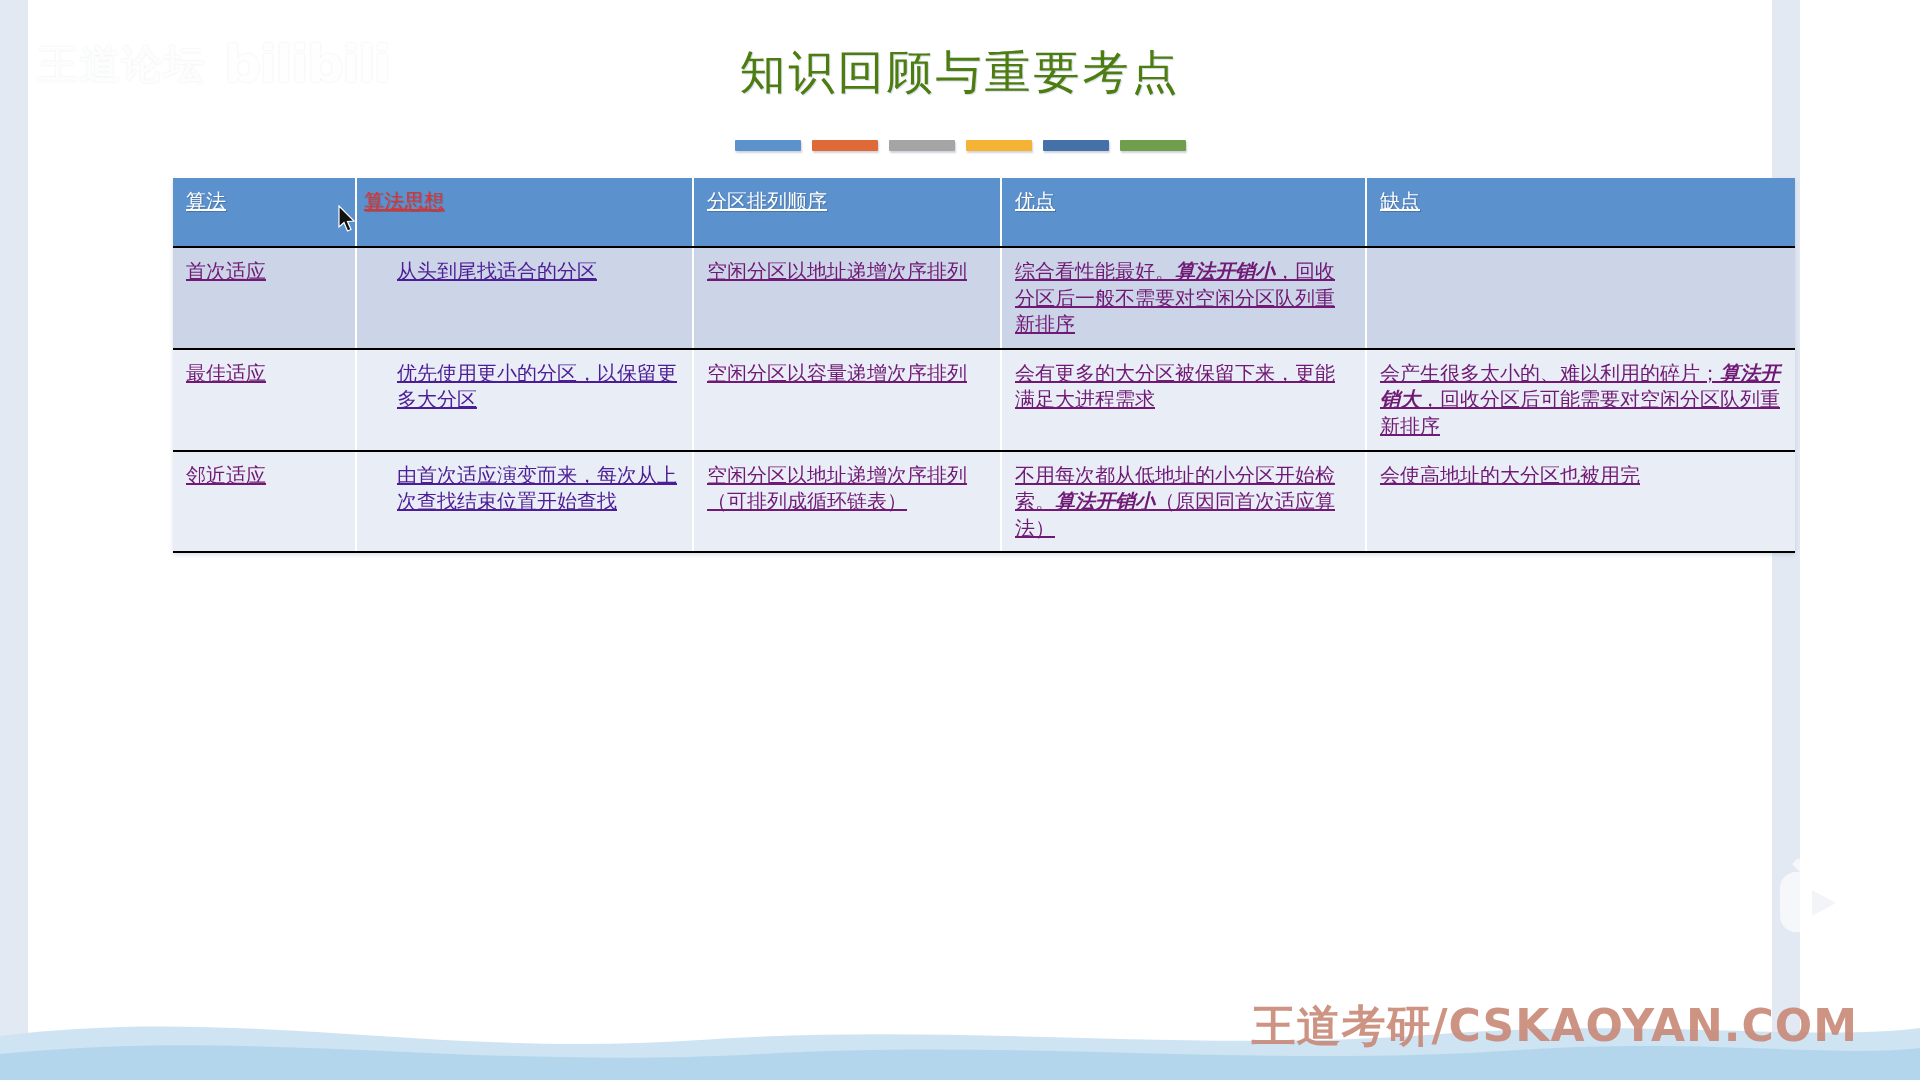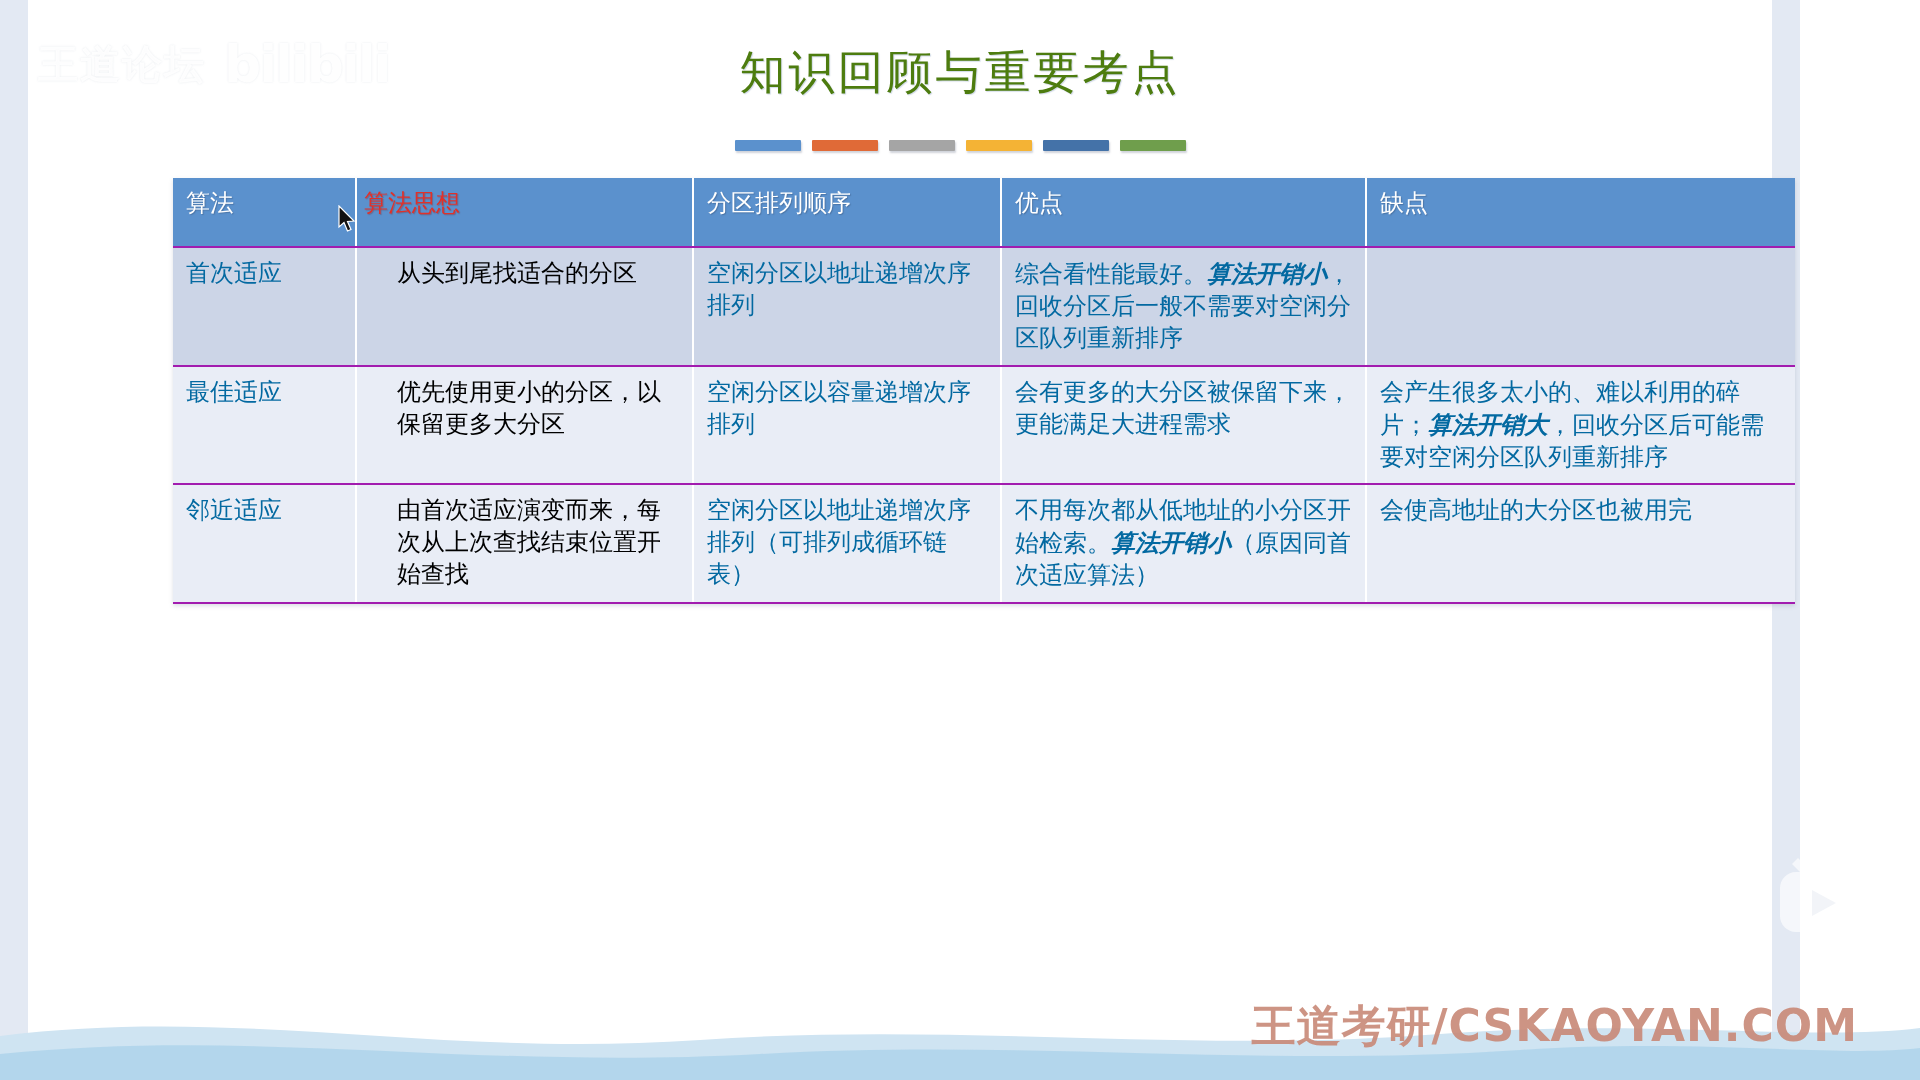--- a/index.html
+++ b/index.html
@@ -52,40 +52,41 @@
   #kp-table{
     position:absolute;left:173px;top:178px;
     width:1622px;
     border-collapse:collapse;
     table-layout:fixed;
     box-shadow:0 2px 4px rgba(120,130,150,.25);
   }
   #kp-table th,#kp-table td{
     vertical-align:top;
     padding:10px 14px 10px 13px;
-    font-size:24px;
+    font-size:20px;
     line-height:1.33;
     border-right:2px solid #ffffff;
-    border-bottom:2px solid #a21caf;
+    border-bottom:2px solid #000000;
     font-family:"DejaVu Serif","Liberation Serif",serif;
+    text-decoration:underline;
   }
   #kp-table th:last-child,#kp-table td:last-child{border-right:none;}
   #kp-table thead th{
     background:#5b91cd;
     color:#ffffff;
     font-weight:400;
     height:48px;
     text-align:left;
     text-shadow:1px 1px 1px rgba(60,90,130,.5);
   }
   #kp-table thead th.accent{color:#e0312a;text-shadow:1px 1px 1px rgba(120,40,40,.35);padding-left:7px;}
   #kp-table tbody tr.band-a td{background:#ccd5e7;}
   #kp-table tbody tr.band-b td{background:#e9edf6;}
-  #kp-table tbody td{color:#0369a1;}
-  #kp-table tbody td.accent{color:#000000;padding-left:40px;}
+  #kp-table tbody td{color:#701a75;}
+  #kp-table tbody td.accent{color:#4c1d95;padding-left:40px;}
   b.em{font-weight:700;font-style:italic;}
   
   col.c0{width:183px;}
   col.c1{width:337px;}
   col.c2{width:308px;}
   col.c3{width:365px;}
   col.c4{width:429px;}
   
   #wave{position:absolute;left:0;right:0;bottom:0;height:96px;overflow:hidden;}
   

